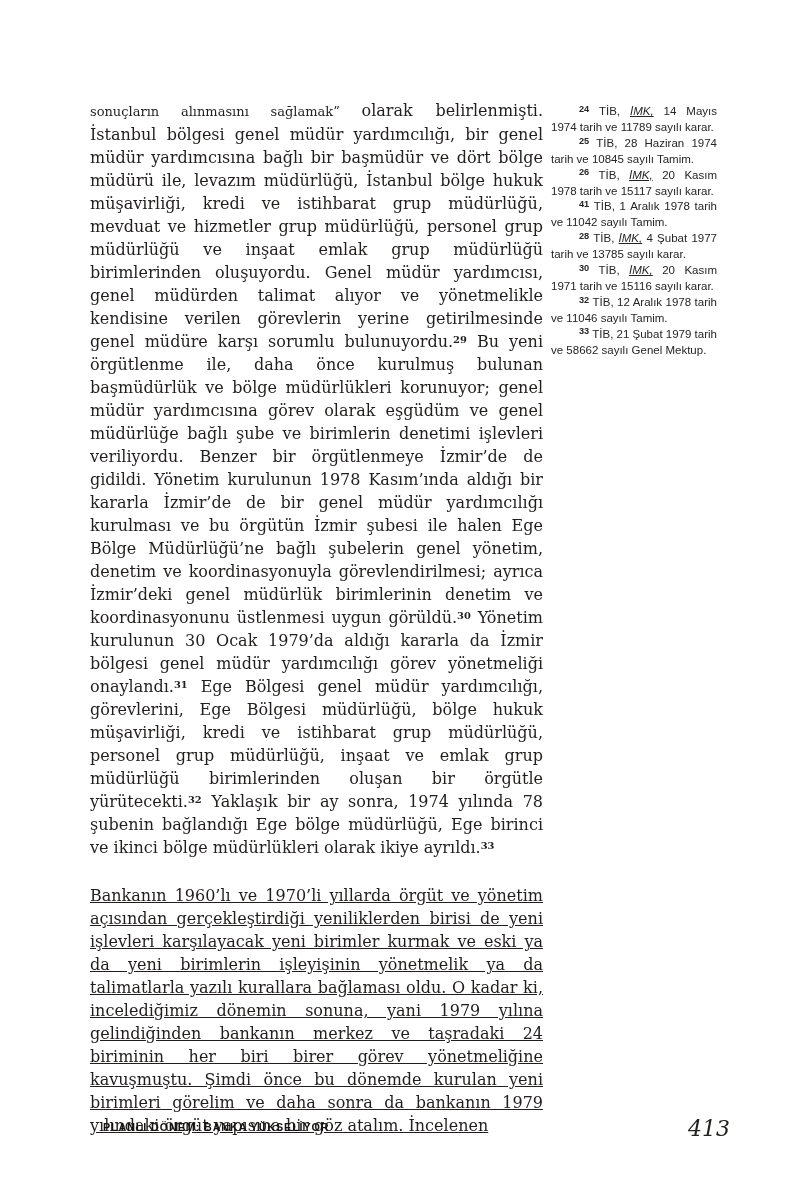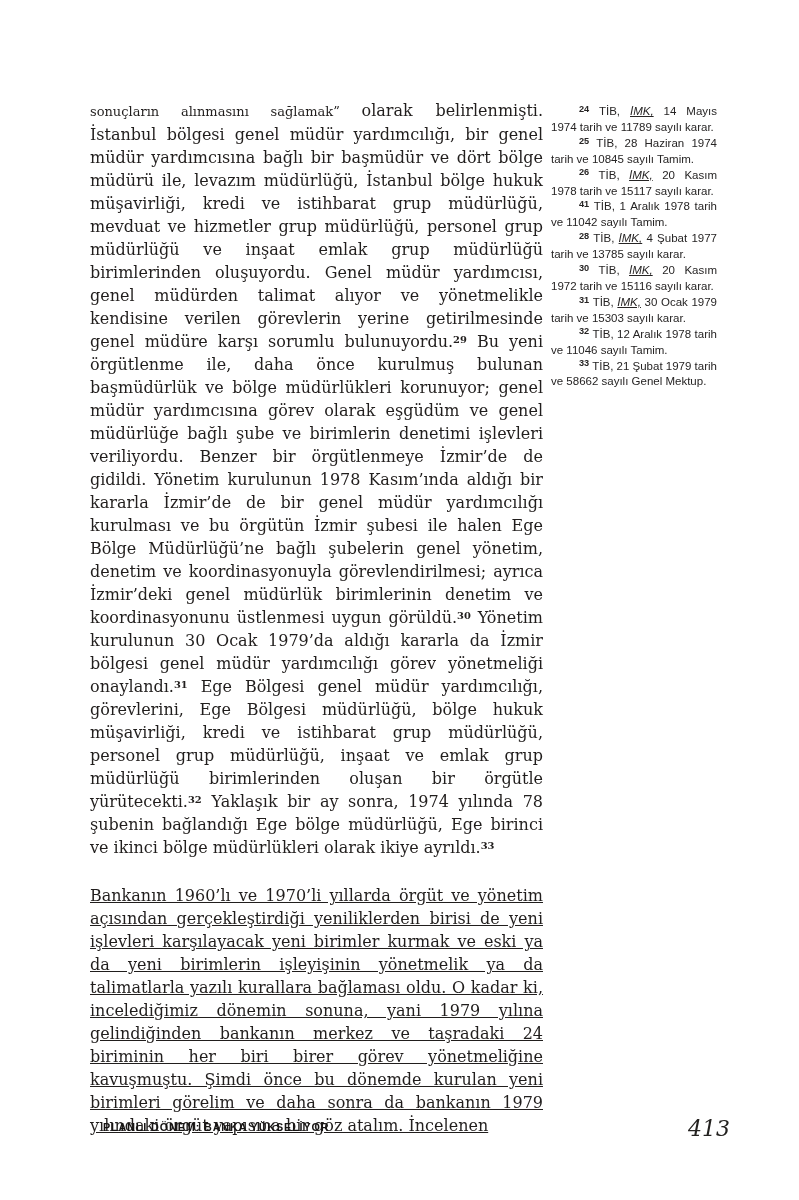--- a/index.html
+++ b/index.html
@@ -88,20 +88,19 @@
   <div class="body-col">
       <p class="body-paragraph"><span class="seg-small">sonuçların alınmasını sağlamak” </span><span class="seg-text">olarak belirlenmişti. İstanbul bölgesi genel müdür yardımcılığı, bir genel müdür yardımcısına bağlı bir başmüdür ve dört bölge müdürü ile, levazım müdürlüğü, İstanbul bölge hukuk müşavirliği, kredi ve istihbarat grup müdürlüğü, mevduat ve hizmetler grup müdürlüğü, personel grup müdürlüğü ve inşaat emlak grup müdürlüğü birimlerinden oluşuyordu. Genel müdür yardımcısı, genel müdürden talimat alıyor ve yönetmelikle kendisine verilen görevlerin yerine getirilmesinde genel müdüre karşı sorumlu bulunuyordu.</span><sup class="seg-sup">29</sup><span class="seg-text"> Bu yeni örgütlenme ile, daha önce kurulmuş bulunan başmüdürlük ve bölge müdürlükleri korunuyor; genel müdür yardımcısına görev olarak eşgüdüm ve genel müdürlüğe bağlı şube ve birimlerin denetimi işlevleri veriliyordu. Benzer bir örgütlenmeye İzmir’de de gidildi. Yönetim kurulunun 1978 Kasım’ında aldığı bir kararla İzmir’de de bir genel müdür yardımcılığı kurulması ve bu örgütün İzmir şubesi ile halen Ege Bölge Müdürlüğü’ne bağlı şubelerin genel yönetim, denetim ve koordinasyonuyla görevlendirilmesi; ayrıca İzmir’deki genel müdürlük birimlerinin denetim ve koordinasyonunu üstlenmesi uygun görüldü.</span><sup class="seg-sup">30</sup><span class="seg-text"> Yönetim kurulunun 30 Ocak 1979’da aldığı kararla da İzmir bölgesi genel müdür yardımcılığı görev yönetmeliği onaylandı.</span><sup class="seg-sup">31</sup><span class="seg-text"> Ege Bölgesi genel müdür yardımcılığı, görevlerini, Ege Bölgesi müdürlüğü, bölge hukuk müşavirliği, kredi ve istihbarat grup müdürlüğü, personel grup müdürlüğü, inşaat ve emlak grup müdürlüğü birimlerinden oluşan bir örgütle yürütecekti.</span><sup class="seg-sup">32</sup><span class="seg-text"> Yaklaşık bir ay sonra, 1974 yılında 78 şubenin bağlandığı Ege bölge müdürlüğü, Ege birinci ve ikinci bölge müdürlükleri olarak ikiye ayrıldı.</span><sup class="seg-sup">33</sup></p>
       <p class="body-paragraph"><span class="seg-text">Bankanın 1960’lı ve 1970’li yıllarda örgüt ve yönetim açısından gerçekleştirdiği yeniliklerden birisi de yeni işlevleri karşılayacak yeni birimler kurmak ve eski ya da yeni birimlerin işleyişinin yönetmelik ya da talimatlarla yazılı kurallara bağlaması oldu. O kadar ki, incelediğimiz dönemin sonuna, yani 1979 yılına gelindiğinden bankanın merkez ve taşradaki 24 biriminin her biri birer görev yönetmeliğine kavuşmuştu. Şimdi önce bu dönemde kurulan yeni birimleri görelim ve daha sonra da bankanın 1979 yılındaki örgüt yapısına bir göz atalım. İncelenen</span></p>
     </div>
   <div class="notes-col">
       <div class="footnote"><sup class="footnote-number">24</sup> <span class="seg-text">TİB, </span><span class="seg-italic">İMK,</span><span class="seg-text"> 14 Mayıs 1974 tarih ve 11789 sayılı karar.</span></div>
       <div class="footnote"><sup class="footnote-number">25</sup> <span class="seg-text">TİB, 28 Haziran 1974 tarih ve 10845 sayılı Tamim.</span></div>
       <div class="footnote"><sup class="footnote-number">26</sup> <span class="seg-text">TİB, </span><span class="seg-italic">İMK,</span><span class="seg-text"> 20 Kasım 1978 tarih ve 15117 sayılı karar.</span></div>
       <div class="footnote"><sup class="footnote-number">41</sup> <span class="seg-text">TİB, 1 Aralık 1978 tarih ve 11042 sayılı Tamim.</span></div>
       <div class="footnote"><sup class="footnote-number">28</sup> <span class="seg-text">TİB, </span><span class="seg-italic">İMK,</span><span class="seg-text"> 4 Şubat 1977 tarih ve 13785 sayılı karar.</span></div>
-      <div class="footnote"><sup class="footnote-number">30</sup> <span class="seg-text">TİB, </span><span class="seg-italic">İMK,</span><span class="seg-text"> 20 Kasım 1972 tarih ve 15116 sayılı karar.</span></div>
-      <div class="footnote"><sup class="footnote-number">31</sup> <span class="seg-text">TİB, </span><span class="seg-italic">İMK,</span><span class="seg-text"> 30 Ocak 1979 tarih ve 15303 sayılı karar.</span></div>
+      <div class="footnote"><sup class="footnote-number">30</sup> <span class="seg-text">TİB, </span><span class="seg-italic">İMK,</span><span class="seg-text"> 20 Kasım 1971 tarih ve 15116 sayılı karar.</span></div>
       <div class="footnote"><sup class="footnote-number">32</sup> <span class="seg-text">TİB, 12 Aralık 1978 tarih ve 11046 sayılı Tamim.</span></div>
       <div class="footnote"><sup class="footnote-number">33</sup> <span class="seg-text">TİB, 21 Şubat 1979 tarih ve 58662 sayılı Genel Mektup.</span></div>
     </div>
   <div class="footer-title">PLANLI DÖNEM: BANKA YÜKSELİYOR</div>
   <div class="page-number">413</div>
 </div>
 
 </body></html>

